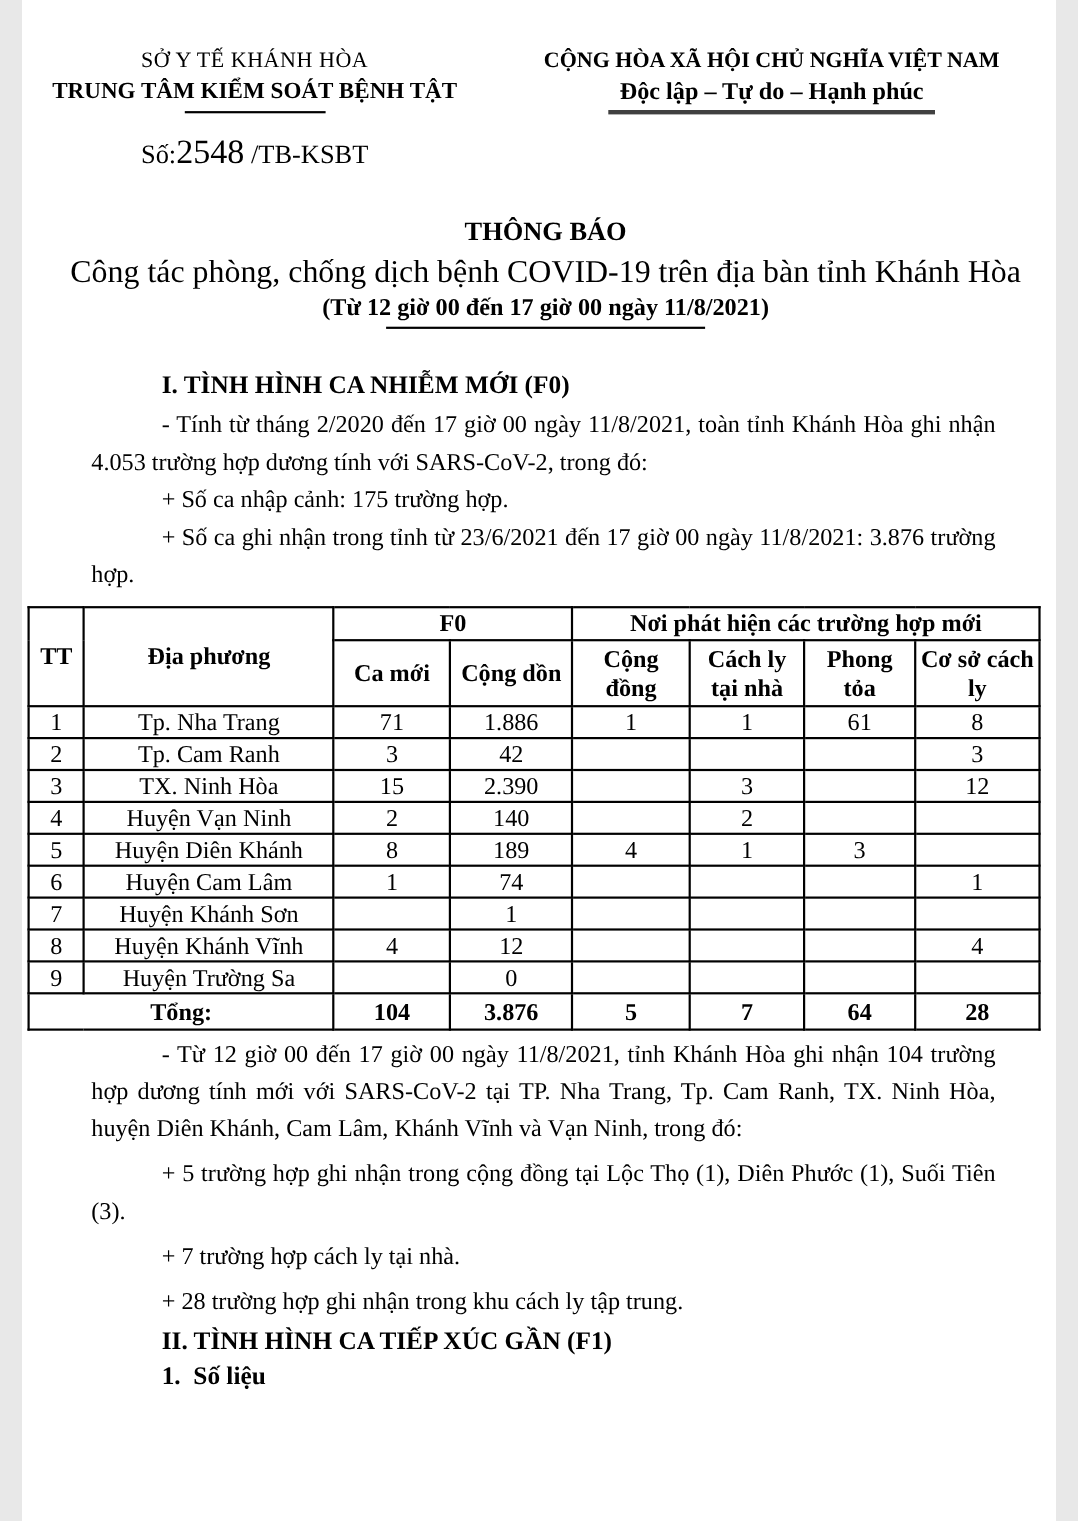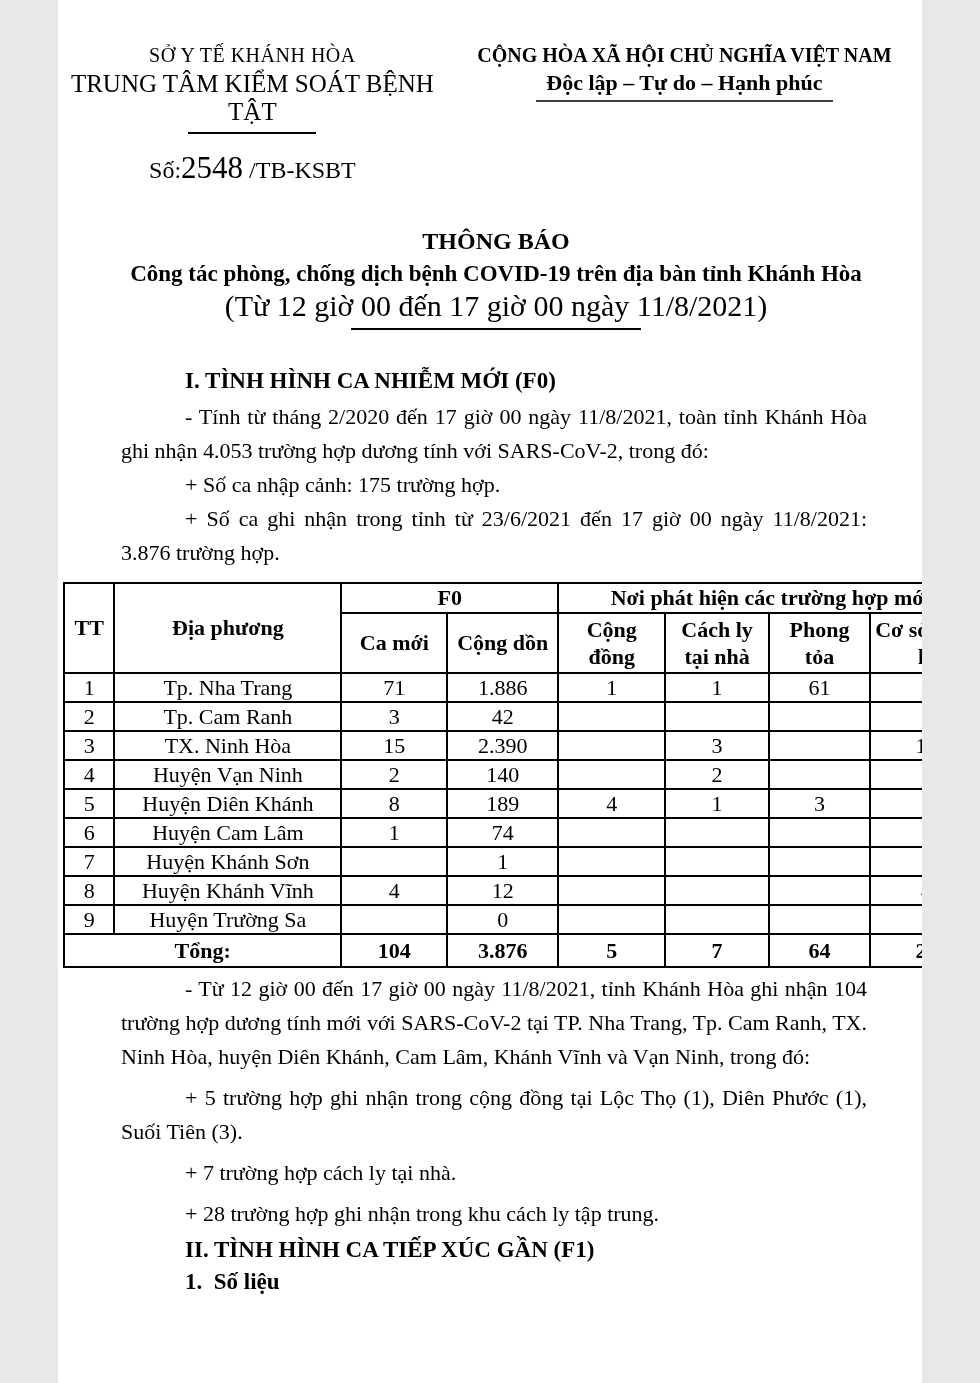--- a/index.html
+++ b/index.html
@@ -1,42 +1,42 @@
 <!DOCTYPE html>
 <html><head>
 <meta charset="utf-8">
 <style>
   html,body { margin:0; padding:0; background:#e8e8e8; }
   .page {
-    width:864px; height:1383px; margin:0 auto; background:#ffffff;
+    width:940px; height:1383px; margin:0 auto; background:#ffffff;
     font-family:"Liberation Serif", serif; color:#000; position:relative;
     overflow:hidden;
   }
   .b { font-weight:bold; }
   
   .hdr { display:flex; padding-top:44px; }
   .hdr-left  { width:45%; text-align:center; }
   .hdr-right { width:55%; text-align:center; }
   .org1 { font-size:20px; letter-spacing:0.5px; }
-  .org2 { font-size:25px; font-weight:normal; margin-top:3px; }
+  .org2 { font-size:21px; font-weight:bold; margin-top:3px; }
   .org-uline { width:128px; border-top:2px solid #000; margin:6px auto 0; }
   .nat1 { font-size:20px; font-weight:bold; }
   .nat2-wrap { margin-top:3px; }
   .nat2 { display:inline-block; font-size:22px; font-weight:bold;
-          border-bottom:2px solid #404040; padding:0 10px 4px; }
+          border-bottom:4px solid #404040; padding:0 10px 4px; }
   .hdr2 { display:flex; margin-top:16px; align-items:center; }
   .doc-no { font-size:24px; }
   .doc-no .docnum { font-size:31px; }
   .doc-no .suffix { margin-left:6px; }
   .date-line { font-style:italic; font-size:23px; white-space:pre; }
   
   .title { text-align:center; margin-top:42px;padding-left:12px; }
   .t1 { font-size:24px; font-weight:bold; }
-  .t2 { font-size:23px; font-weight:bold; margin-top:6px; }
-  .t3 { font-size:30px; font-weight:normal; margin-top:2px; }
+  .t2 { font-size:29px; font-weight:normal; margin-top:6px; }
+  .t3 { font-size:22px; font-weight:bold; margin-top:2px; }
   .t-uline { width:290px; border-top:2px solid #000; margin:5px auto 0; }
   
   .sec-head { font-size:23px; font-weight:bold; margin:38px 55px 0 63px; text-indent:64px; }
   .para { font-size:22px; line-height:34px; text-align:justify;
           margin:0 55px 0 63px; text-indent:64px; }
   .para.gap { margin-top:7px; }
   .para.after-head { margin-top:6px; }
   .sub-head { font-size:23px; font-weight:bold; margin:6px 55px 0 63px;
               text-indent:64px; white-space:pre; }
   

